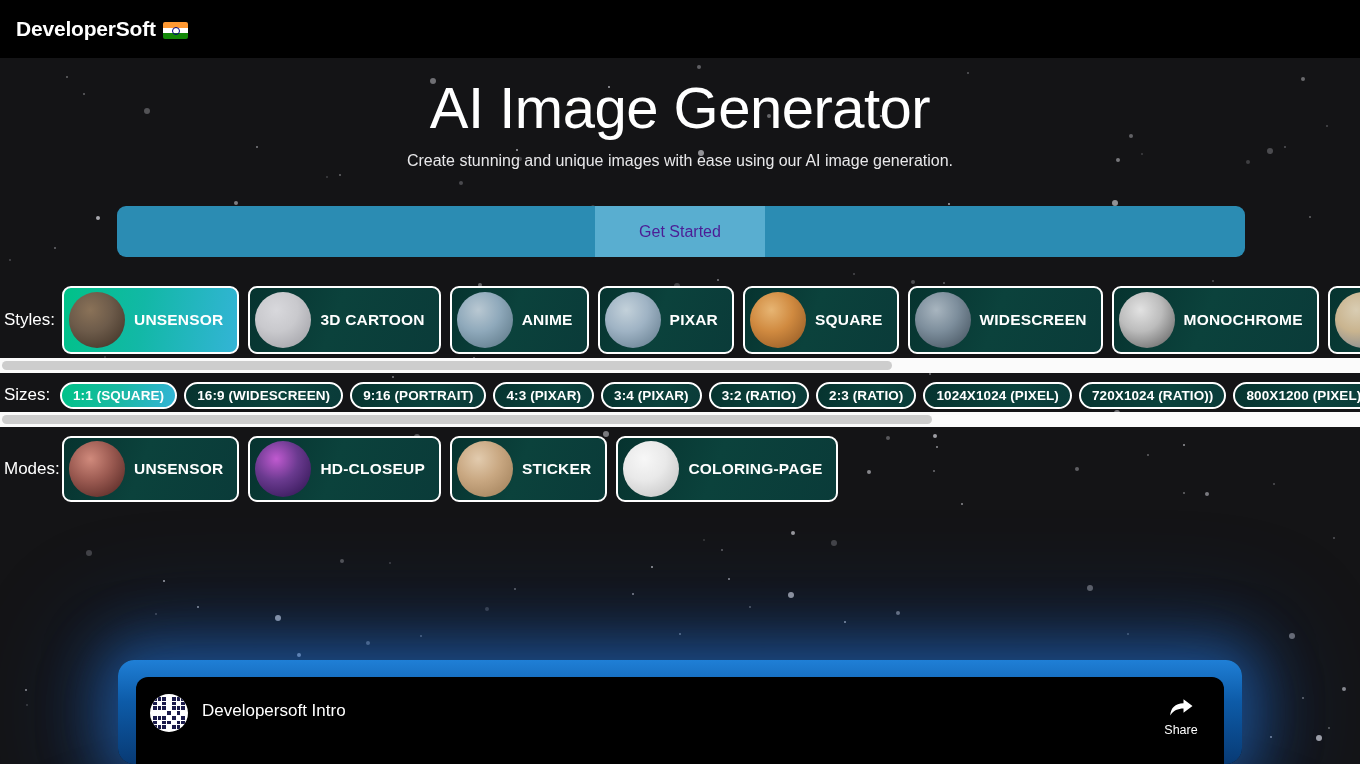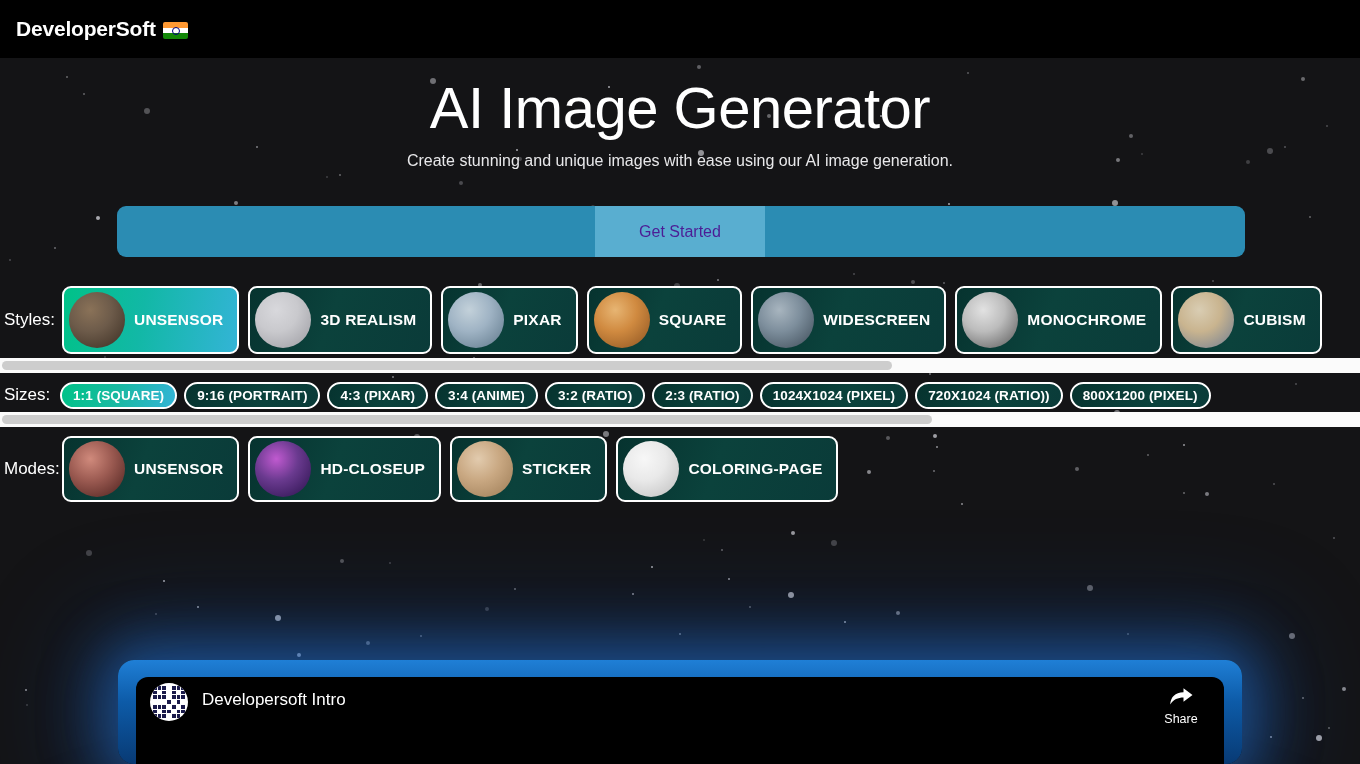--- a/index.html
+++ b/index.html
@@ -106,21 +106,21 @@
   .vid-glow {
     position:absolute; left:118px; top:660px; width:1124px; height:104px;
     border-radius:16px; z-index:4;
     background:linear-gradient(180deg,#1f7fd6 0%,#0d5ba8 40%,#083a74 100%);
     box-shadow:0 0 55px 16px rgba(35,115,210,.55), 0 0 110px 36px rgba(20,70,160,.32);
   }
   .vid {
     position:absolute; left:136px; top:677px; width:1088px; height:87px;
     background:#000; border-radius:12px 12px 0 0; z-index:8; overflow:hidden;
   }
-  .vid-head { display:flex; align-items:flex-start; padding:6px 14px 0 14px; height:100%;justify-content:flex-end; }
+  .vid-head { display:flex; align-items:flex-start; padding:17px 14px 0 14px; height:100%;justify-content:flex-end; }
   .qr {
     width:38px; height:38px; border-radius:50%; flex:0 0 auto; background:#fff;
     overflow:hidden; position:relative; cursor:pointer;
   }
   .qr-grid { position:absolute; inset:3px; display:grid; grid-template-columns:repeat(7,1fr); grid-template-rows:repeat(7,1fr); gap:1px; }
   .qr-grid i { background:transparent; }
   .qr-grid i.on { background:#1a1a4a; }
   .vid-title { color:#fff; font-size:17px; padding:7px 0 0 14px; flex:1 1 auto; cursor:pointer; }
   .share { flex:0 0 auto; width:58px; text-align:center; cursor:pointer; padding-top:3px; }
   .share svg { display:block; margin:0 auto; }
@@ -309,21 +309,25 @@
 
   <div class="row" id="stylesRow" style="top:284px; height:72px;">
     <div class="rowlabel">Styles:</div>
     <div class="track" id="stylesTrack">
         <div class="chip active">
           <div class="thumb" style="background:radial-gradient(circle at 38% 32%, #8a7258 0%, #6d5b4a 42%, #3a2d22 100%);"></div>
           <div class="lbl">UNSENSOR</div>
         </div>
         <div class="chip">
           <div class="thumb" style="background:radial-gradient(circle at 38% 32%, #d8d8dc 0%, #c9c9cd 42%, #9a9aa0 100%);"></div>
-          <div class="lbl">3D REALISM</div>
+          <div class="lbl">3D CARTOON</div>
+        </div>
+        <div class="chip">
+          <div class="thumb" style="background:radial-gradient(circle at 38% 32%, #b9c8d2 0%, #8fa9bb 42%, #55707f 100%);"></div>
+          <div class="lbl">ANIME</div>
         </div>
         <div class="chip">
           <div class="thumb" style="background:radial-gradient(circle at 38% 32%, #c3d1da 0%, #9fb3c4 42%, #5d7688 100%);"></div>
           <div class="lbl">PIXAR</div>
         </div>
         <div class="chip">
           <div class="thumb" style="background:radial-gradient(circle at 38% 32%, #e7b573 0%, #d08a40 42%, #8a5220 100%);"></div>
           <div class="lbl">SQUARE</div>
         </div>
         <div class="chip">
@@ -341,23 +345,24 @@
       </div>
   </div>
   <div class="sbar" id="sb1" style="top:358px;">
     <div class="sthumb" id="sb1t" style="width: 890px;"></div>
   </div>
 
   <div class="row" id="sizesRow" style="top:380px; height:30px;">
     <div class="rowlabel sz">Sizes:</div>
     <div class="track" id="sizesTrack" style="gap:7px;">
         <div class="pill active">1:1 (SQUARE)</div>
+        <div class="pill">16:9 (WIDESCREEN)</div>
         <div class="pill">9:16 (PORTRAIT)</div>
         <div class="pill">4:3 (PIXAR)</div>
-        <div class="pill">3:4 (ANIME)</div>
+        <div class="pill">3:4 (PIXAR)</div>
         <div class="pill">3:2 (RATIO)</div>
         <div class="pill">2:3 (RATIO)</div>
         <div class="pill">1024X1024 (PIXEL)</div>
         <div class="pill">720X1024 (RATIO))</div>
         <div class="pill">800X1200 (PIXEL)</div>
       </div>
   </div>
   <div class="sbar" id="sb2" style="top:412px;">
     <div class="sthumb" id="sb2t" style="width: 930px;"></div>
   </div>

